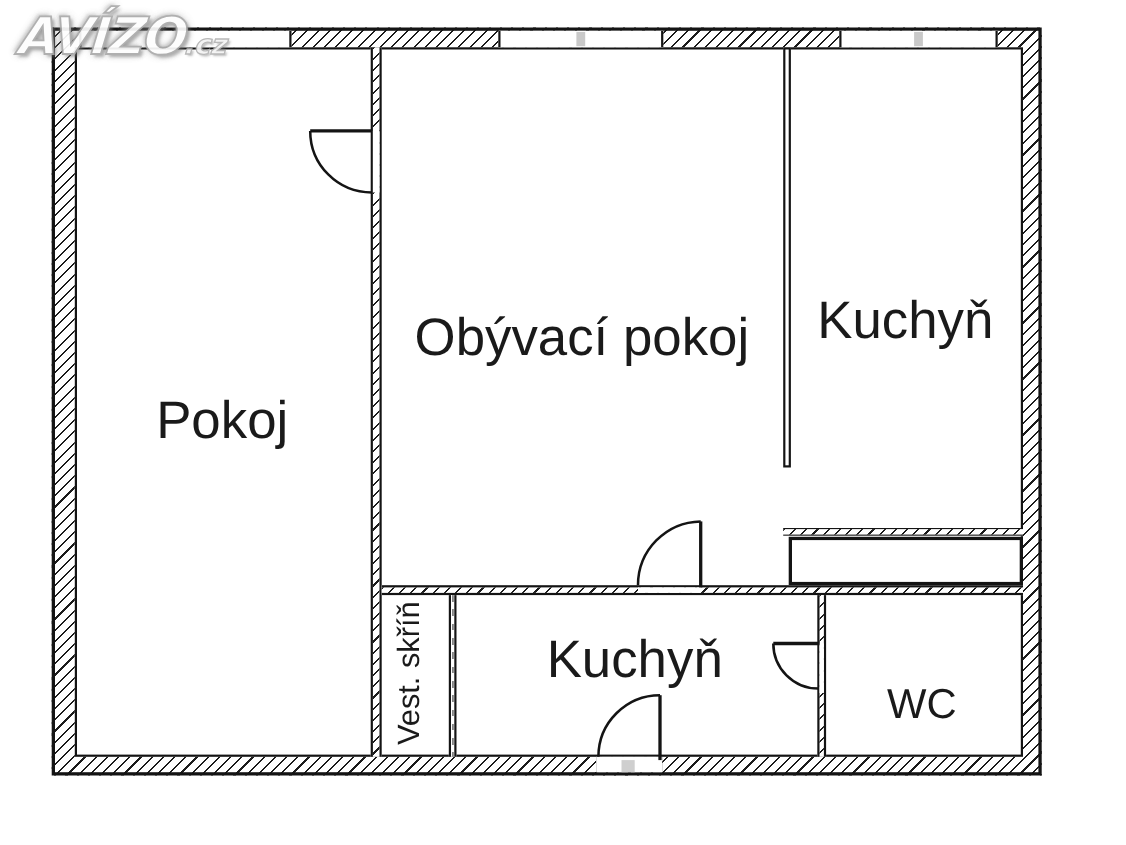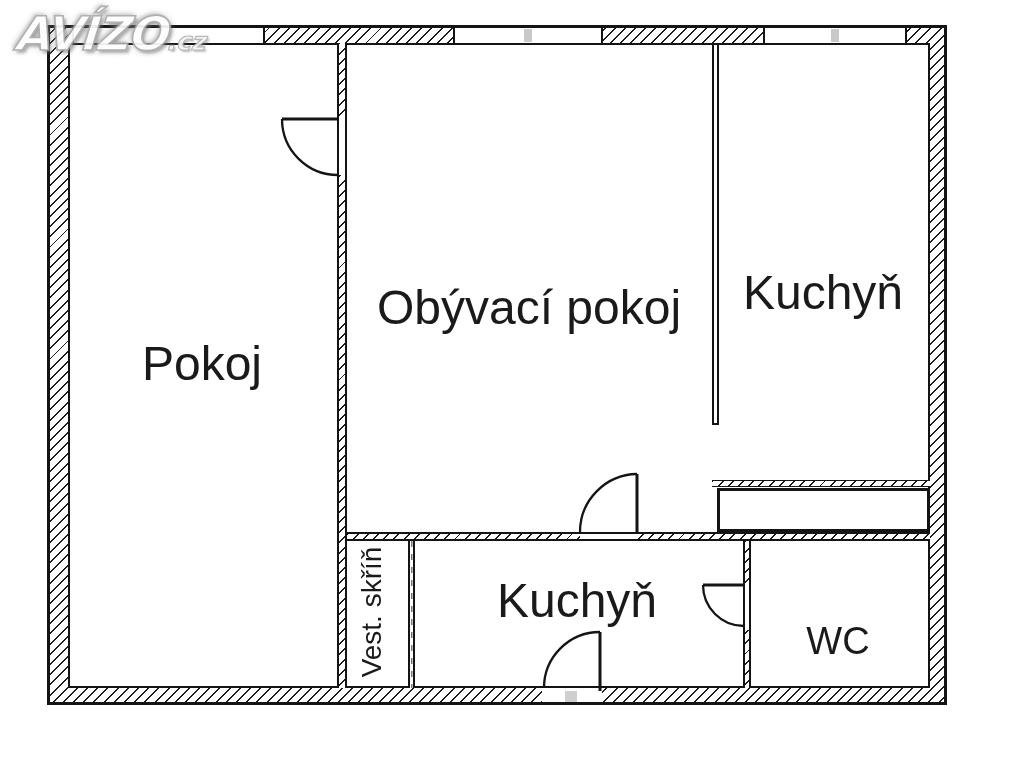--- a/index.html
+++ b/index.html
@@ -110,21 +110,21 @@
       <path d="M282 119 A56 56 0 0 0 338 175" stroke-width="2.3"></path>
       <path d="M637 474 V534" stroke-width="3"></path>
       <path d="M637 474 A58 58 0 0 0 580 532" stroke-width="2.3"></path>
       <path d="M600 632 V691" stroke-width="3"></path>
       <path d="M600 632 A56 56 0 0 0 544 688" stroke-width="2.3"></path>
       <path d="M703 585 H745" stroke-width="3"></path>
       <path d="M703 585 A41 41 0 0 0 744 626" stroke-width="2.3"></path>
     </g>
   </svg>
 
-  <div class="room-label" style="left:202px;top:363px;">Pokoj</div>
+  <div class="room-label" style="left:202px;top:383px;">Pokoj</div>
   <div class="room-label" style="left:529px;top:307px;">Obývací pokoj</div>
   <div class="room-label" style="left:823px;top:292px;">Kuchyň</div>
   <div class="room-label" style="left:577px;top:600px;">Kuchyň</div>
   <div class="room-label small" style="left:838px;top:641px;">WC</div>
   <div class="room-label rotated" style="left:372px;top:612px;">Vest. skříň</div>
 
   <div class="watermark"><span class="main">AVÍZO</span><span class="tld">.cz</span></div>
 
 
 </div>

